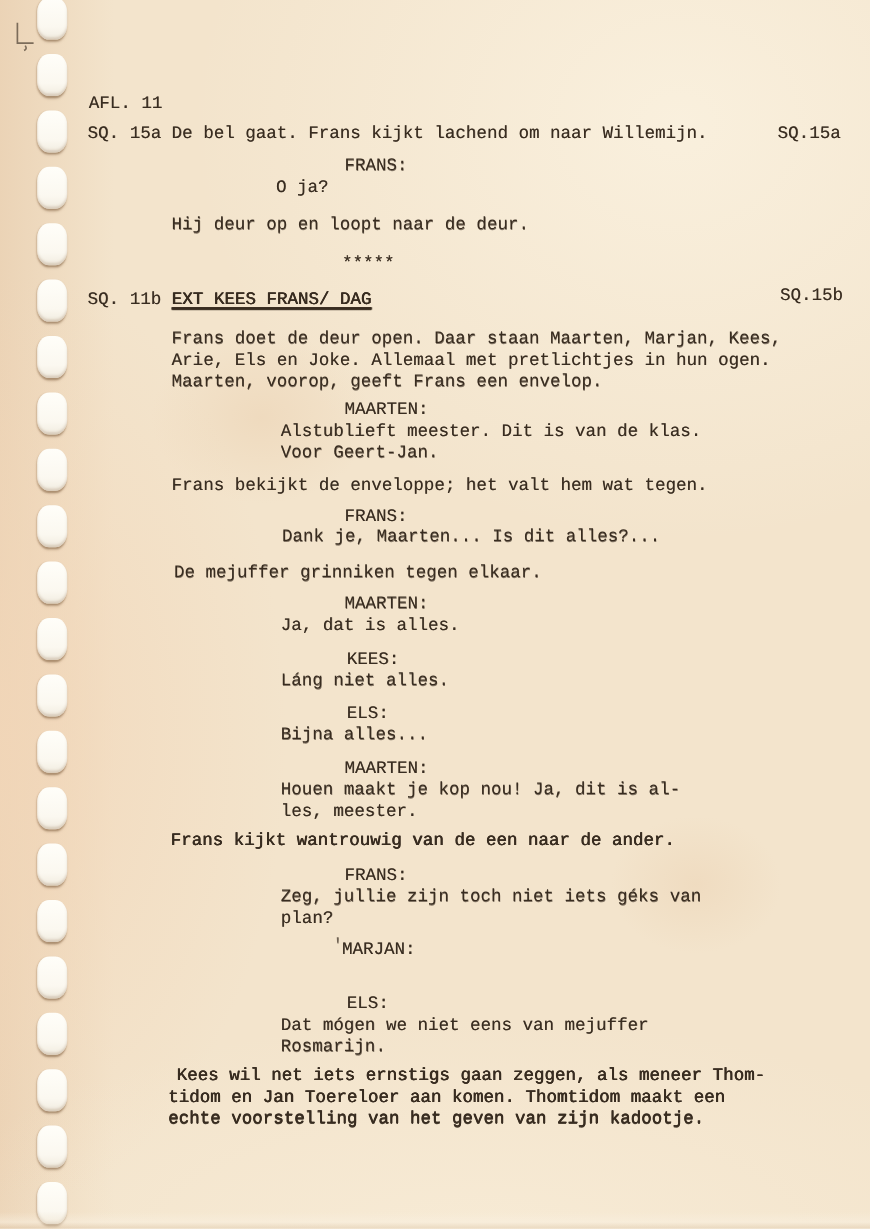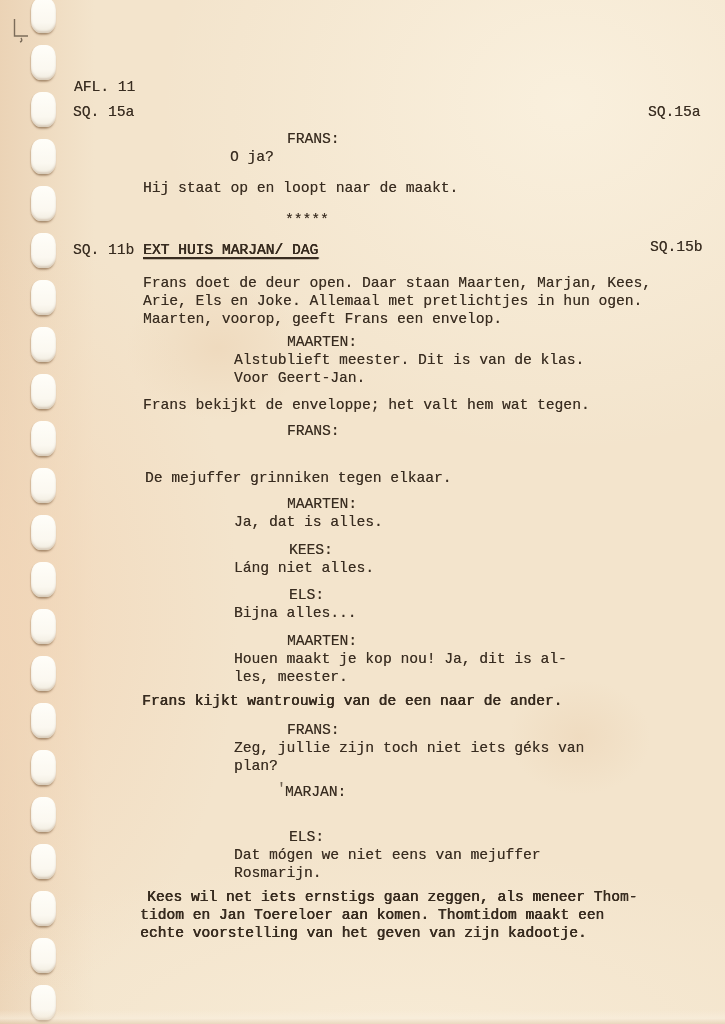--- a/index.html
+++ b/index.html
@@ -97,44 +97,46 @@
       <div class="hole" style="top: 985px;"></div>
     </div>
 
   <svg class="pen-mark" width="40" height="30" viewBox="0 0 40 30">
     <path d="M10.5 1 L10.5 18 L24 18 M17 20 q2 3 -1 4" fill="none" stroke="#5f5142" stroke-width="1.4" opacity="0.8"></path>
   </svg>
 
   <div class="ln" style="top:78px;left:74px">AFL. 11</div>
 
   <div class="ln" style="top:103px;left:73px">SQ. 15a</div>
+  <div class="ln" style="top:103px;left:143px">De bel gaat. Frans kijkt lachend om naar Willemijn.</div>
   <div class="ln" style="top:103px;left:648px">SQ.15a</div>
 
   <div class="ln" style="top:130px;left:287px">FRANS:</div>
   <div class="ln" style="top:148px;left:230px">O ja?</div>
 
-  <div class="ln" style="top:179px;left:143px">Hij staat op en loopt naar de maakt.</div>
+  <div class="ln" style="top:179px;left:143px">Hij deur op en loopt naar de deur.</div>
 
   <div class="ln" style="top:211px;left:285px">*****</div>
 
   <div class="ln" style="top:241px;left:73px">SQ. 11b</div>
-  <div class="ln heading" style="top:241px;left:143px">EXT HUIS MARJAN/ DAG</div>
+  <div class="ln heading" style="top:241px;left:143px">EXT KEES FRANS/ DAG</div>
   <div class="ln" style="top:238px;left:650px">SQ.15b</div>
 
   <div class="ln" style="top:274px;left:143px">Frans doet de deur open. Daar staan Maarten, Marjan, Kees,</div>
   <div class="ln" style="top:310px;left:143px">Maarten, voorop, geeft Frans een envelop.</div>
   <div class="ln" style="top:292px;left:143px">Arie, Els en Joke. Allemaal met pretlichtjes in hun ogen.</div>
 
   <div class="ln" style="top:333px;left:287px">MAARTEN:</div>
   <div class="ln" style="top:351px;left:234px">Alstublieft meester. Dit is van de klas.</div>
   <div class="ln" style="top:369px;left:234px">Voor Geert-Jan.</div>
 
   <div class="ln" style="top:396px;left:143px">Frans bekijkt de enveloppe; het valt hem wat tegen.</div>
 
   <div class="ln" style="top:422px;left:287px">FRANS:</div>
+  <div class="ln" style="top:439px;left:235px">Dank je, Maarten... Is dit alles?...</div>
 
   <div class="ln" style="top:469px;left:145px">De mejuffer grinniken tegen elkaar.</div>
 
   <div class="ln" style="top:495px;left:287px">MAARTEN:</div>
   <div class="ln" style="top:513px;left:234px">Ja, dat is alles.</div>
 
   <div class="ln" style="top:541px;left:289px">KEES:</div>
   <div class="ln" style="top:559px;left:234px">Láng niet alles.</div>
 
   <div class="ln" style="top:586px;left:289px">ELS:</div>

